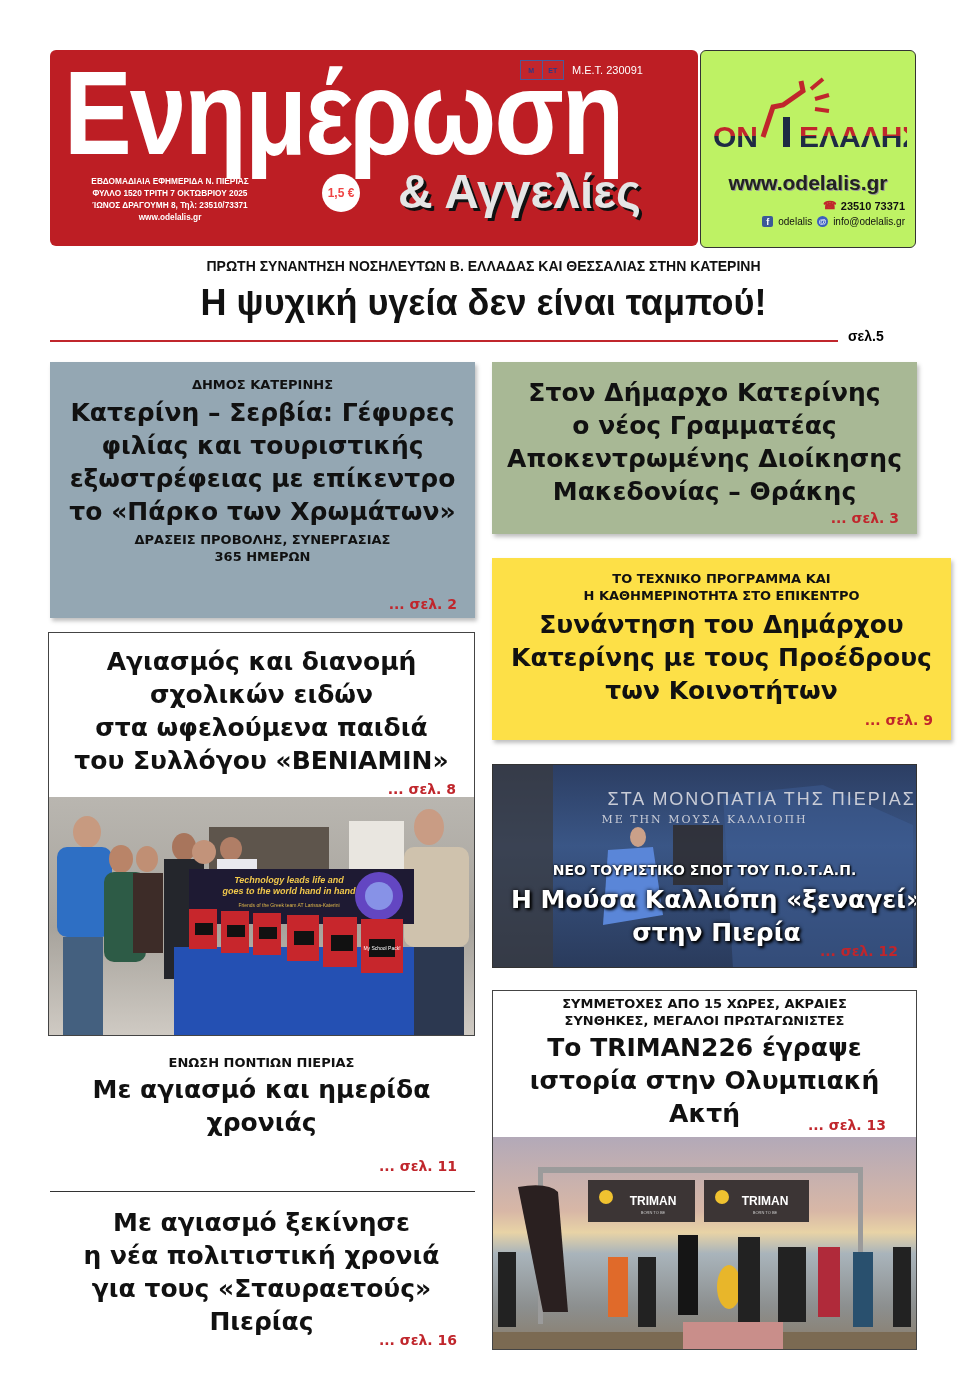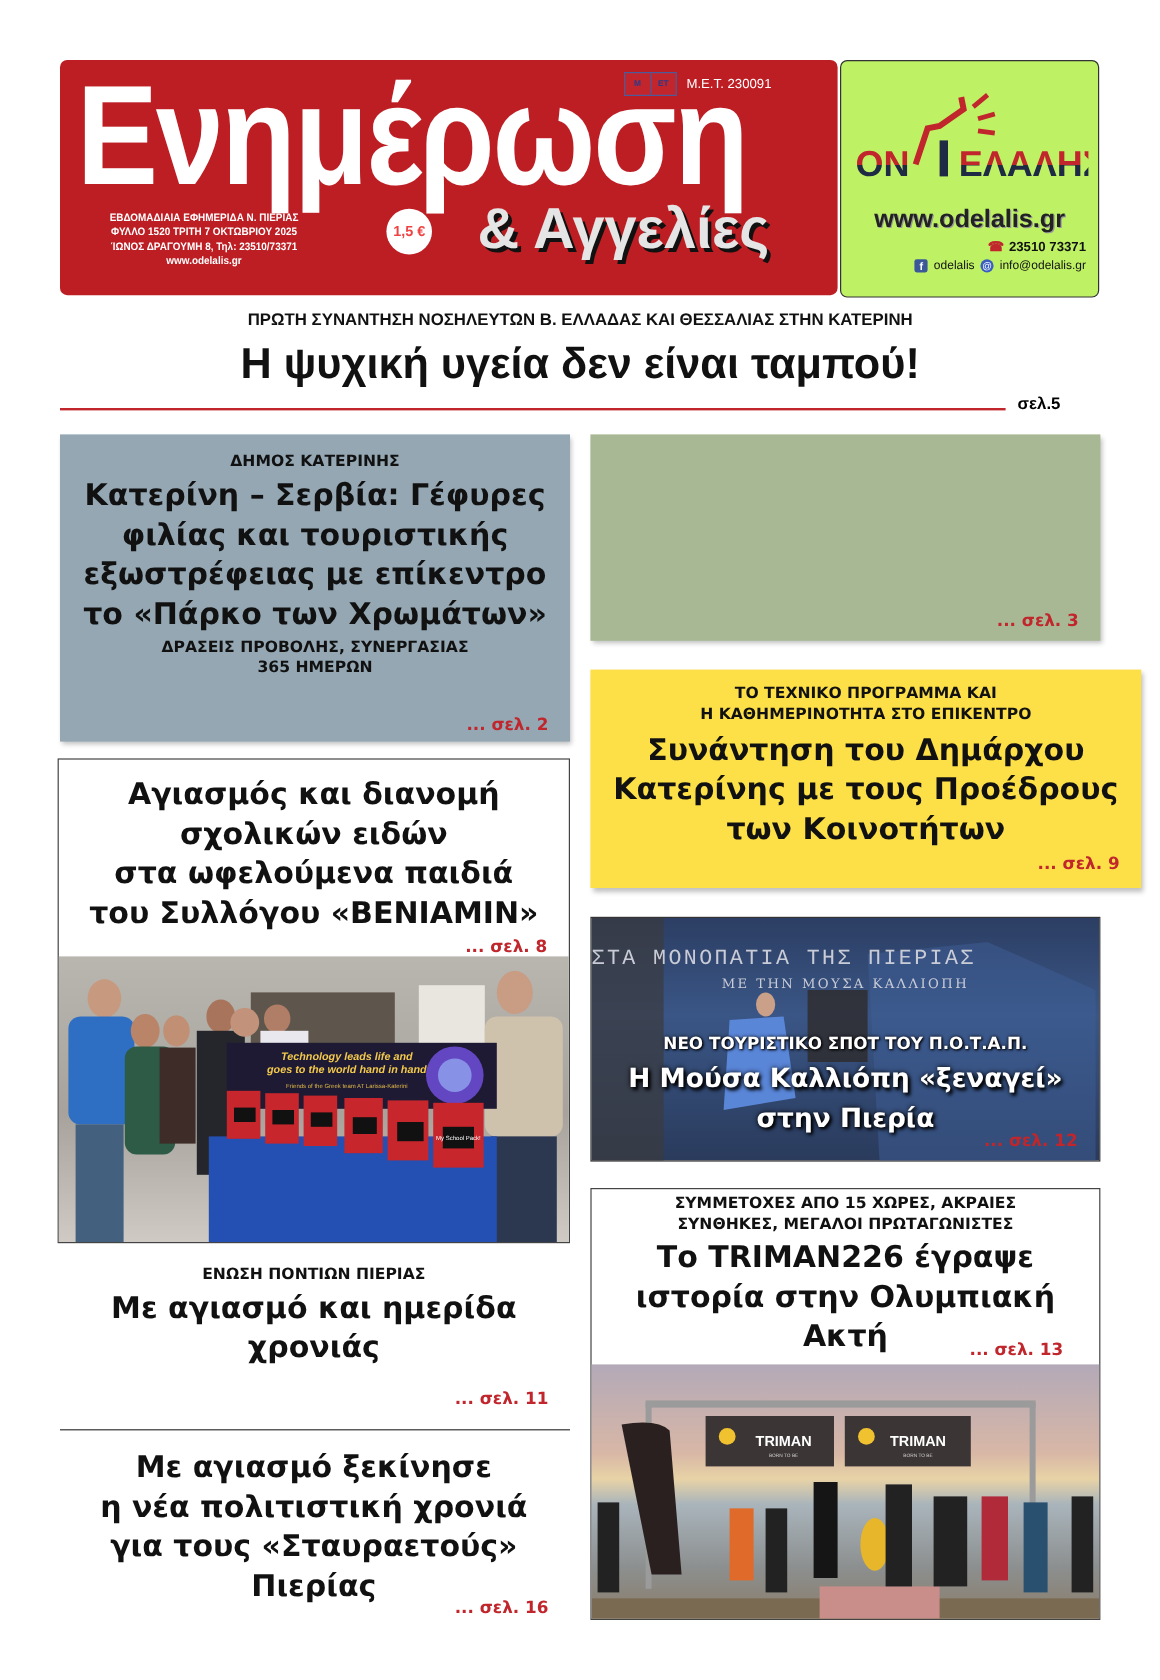--- a/index.html
+++ b/index.html
@@ -49,24 +49,24 @@
 
   .box3 { left: 492px; top: 558px; width: 459px; height: 182px; background: #fde047; padding-top: 12px; }
   .box3 .pg { position: absolute; right: 18px; bottom: 12px; }
 
   .box4 { left: 48px; top: 632px; width: 427px; height: 404px; border: 1px solid #444; background: #fff; box-shadow: none; }
   .box4 .headline { margin-top: 12px; }
   .box4 .pg { position: absolute; right: 18px; top: 148px; }
   .photo1 { position: absolute; left: 0; top: 164px; width: 425px; height: 238px; background: linear-gradient(180deg,#b9b6b0 0%,#a7a39c 55%,#cfcac3 100%); overflow: hidden; }
 
   .box5 { left: 492px; top: 764px; width: 425px; height: 204px; border: 1px solid #333; background: linear-gradient(180deg,#2c3e63 0%,#3a5686 40%,#2a3b5c 100%); overflow: hidden; box-shadow: none; }
-  .box5 .script1 { position: absolute; left: 0; width: 100%; top: 24px; color: #c9ccd6; font-family: Liberation Mono, monospace; font-size: 18px; letter-spacing: 2px; text-align: left; }
+  .box5 .script1 { position: absolute; left: 0; width: 100%; top: 24px; color: #c9ccd6; font-family: Liberation Sans, sans-serif; font-size: 18px; letter-spacing: 2px; text-align: right; }
   .box5 .script2 { position: absolute; left: 0; width: 100%; top: 48px; color: #c9ccd6; font-family: "DejaVu Serif", serif; font-size: 11px; letter-spacing: 2px; text-align: center; }
   .box5 .kicker { position: absolute; left: 0; width: 100%; top: 97px; color: #fff; text-shadow: 0 0 3px #000,1px 1px 2px #000; font-size: 14px; }
-  .box5 .headline { position: absolute; left: 0; width: 100%; top: 118px; color: #fff; text-shadow: 0 0 4px #000,2px 2px 3px #000; font-size: 22px; }
+  .box5 .headline { position: absolute; left: 12px; width: 100%; top: 118px; color: #fff; text-shadow: 0 0 4px #000,2px 2px 3px #000; font-size: 25px; }
   .box5 .pg { position: absolute; right: 18px; bottom: 8px; }
 
   .box6 { left: 492px; top: 990px; width: 425px; height: 360px; border: 1px solid #444; background: #fff; box-shadow: none; }
   .box6 .kicker { margin-top: 4px; }
   .box6 .headline { margin-top: 2px; }
   .box6 .pg { position: absolute; right: 30px; top: 126px; }
   .photo2 { position: absolute; left: 0; top: 146px; width: 423px; height: 212px; background: linear-gradient(180deg,#b3a9b8 0%,#d8b7a6 35%,#e8d3a6 45%,#a9b4bb 55%,#8c8f8f 80%,#8a7d6a 100%); overflow: hidden; }
 
   .story7 { left: 48px; top: 1054px; width: 427px; text-align: center; }
   .story7 .pg { position: absolute; right: 18px; top: 104px; }
@@ -139,20 +139,26 @@
     <div>το «Πάρκο των Χρωμάτων»</div>
   </div>
   <div class="sub" style="margin-top:3px">
     <div>ΔΡΑΣΕΙΣ ΠΡΟΒΟΛΗΣ, ΣΥΝΕΡΓΑΣΙΑΣ</div>
     <div>365 ΗΜΕΡΩΝ</div>
   </div>
   <div class="pg">... σελ. 2</div>
 </div>
 
 <div class="abs box box2">
+  <div class="headline">
+    <div>Στον Δήμαρχο Κατερίνης</div>
+    <div>ο νέος Γραμματέας</div>
+    <div>Αποκεντρωμένης Διοίκησης</div>
+    <div>Μακεδονίας – Θράκης</div>
+  </div>
   <div class="pg">... σελ. 3</div>
 </div>
 
 <div class="abs box box3">
   <div class="kicker">
     <div>ΤΟ ΤΕΧΝΙΚΟ ΠΡΟΓΡΑΜΜΑ ΚΑΙ</div>
     <div>Η ΚΑΘΗΜΕΡΙΝΟΤΗΤΑ ΣΤΟ ΕΠΙΚΕΝΤΡΟ</div>
   </div>
   <div class="headline" style="margin-top:4px">
     <div>Συνάντηση του Δημάρχου</div>

